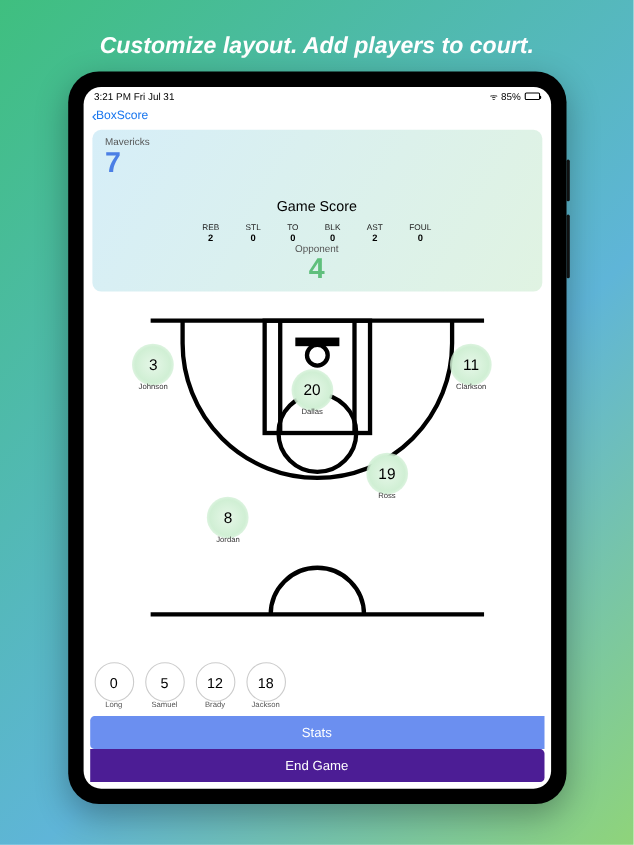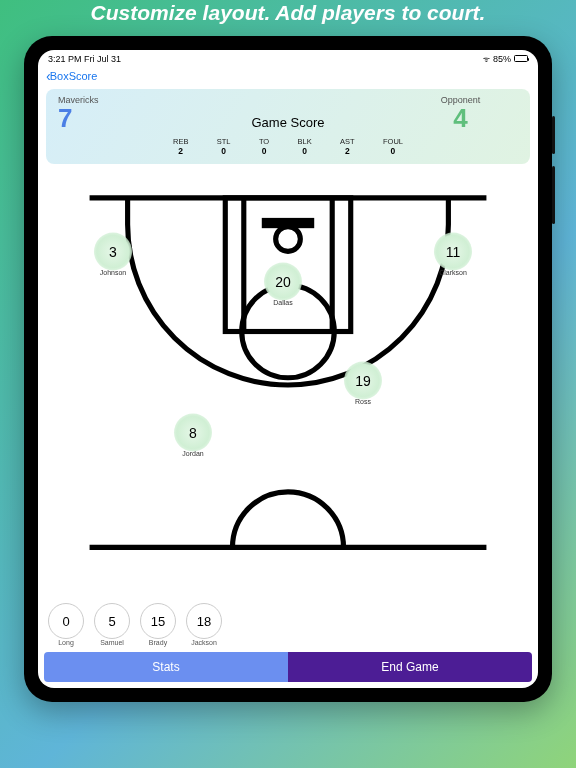--- a/index.html
+++ b/index.html
@@ -11,26 +11,26 @@
     display: flex;
     flex-direction: column;
     align-items: center;
     overflow: hidden;
   }
   .banner {
     color: #fff;
     font-weight: 700;
     font-size: 21px;
     text-align: center;
-    padding: 0 20px 10px;
+    padding: 29px 20px 10px;
     line-height: 1.25;
     font-style: italic;
   }
   .device {
-    width: 528px;
+    width: 453px;
     height: 666px;
     background: #000;
     border-radius: 28px;
     padding: 14px;
     box-shadow: 0 10px 30px rgba(0,0,0,.3);
     position: relative;
   }
   .notch-btn { position:absolute; right:-3px; top:80px; width:3px; height:38px; background:#111; border-radius:2px;}
   .notch-btn2{ position:absolute; right:-3px; top:130px; width:3px; height:58px; background:#111; border-radius:2px;}
   .screen {
@@ -69,30 +69,31 @@
     width: fit-content;
   }
   .back-chev { font-size: 14px; margin-right: -1px;}
   .score-panel {
     margin: 3px 8px;
     padding: 6px 12px 8px;
     border-radius: 8px;
     background: linear-gradient(120deg, #d6eef8 0%, #e0f3e2 100%);
     display: flex;
     position: relative;
+    flex-direction: column;
   }
   .score-side { flex:1; text-align:left;}
   .score-side.right { text-align:center;}
   .team-name { font-size: 9px; color: #555;}
   .team-score { font-size: 26px; font-weight: 600; line-height:1; margin-top:0;}
   .team-score.home { color: #4b7fe5;}
   .team-score.away { color: #5fbf7c;}
   .score-middle { flex:2; text-align:center; }
   .gs-title { font-size: 13px; margin-top: 20px;}
-  .stat-row { display:flex; justify-content:space-between; gap:24px; margin-top:7px;}
+  .stat-row { display:flex; justify-content:center; gap:24px; margin-top:7px;}
   .stat-col { font-size: 8px; display:flex; flex-direction:column; align-items:center; line-height:1.2;}
   .stat-col span:first-child{color:#222; font-size:7.5px;}
   .stat-col span:last-child{font-weight:600; font-size:8.5px;}
 
   .court-wrap {
     flex:1;
     position: relative;
   }
   .court-svg {
     position:absolute;
@@ -138,20 +139,21 @@
     display:flex;align-items:center;justify-content:center;
     font-size:13px;
     margin: 0 auto;
   }
   .bench .bname{font-size:7px;color:#555;margin-top:0;}
 
   .bottom-btns {
     display:flex;
     gap:0;
     padding: 0 6px 6px;
+    flex-direction: column;
   }
   .bottom-btns button {
     flex:1;
     border:none;
     padding: 8px 0;
     font-size: 12px;
     color:#fff;
     cursor:pointer;
   }
   .btn-stats { background:#6b8ff0; border-radius:4px 0 0 4px;}
@@ -267,21 +269,21 @@
     <div class="bench" id="bench">
         <div class="slot">
           <div class="bnum">0</div>
           <div class="bname">Long</div>
         </div>
         <div class="slot">
           <div class="bnum">5</div>
           <div class="bname">Samuel</div>
         </div>
         <div class="slot">
-          <div class="bnum">15</div>
+          <div class="bnum">12</div>
           <div class="bname">Brady</div>
         </div>
         <div class="slot">
           <div class="bnum">18</div>
           <div class="bname">Jackson</div>
         </div>
       </div>
 
     <div class="bottom-btns">
       <button class="btn-stats">Stats</button>

